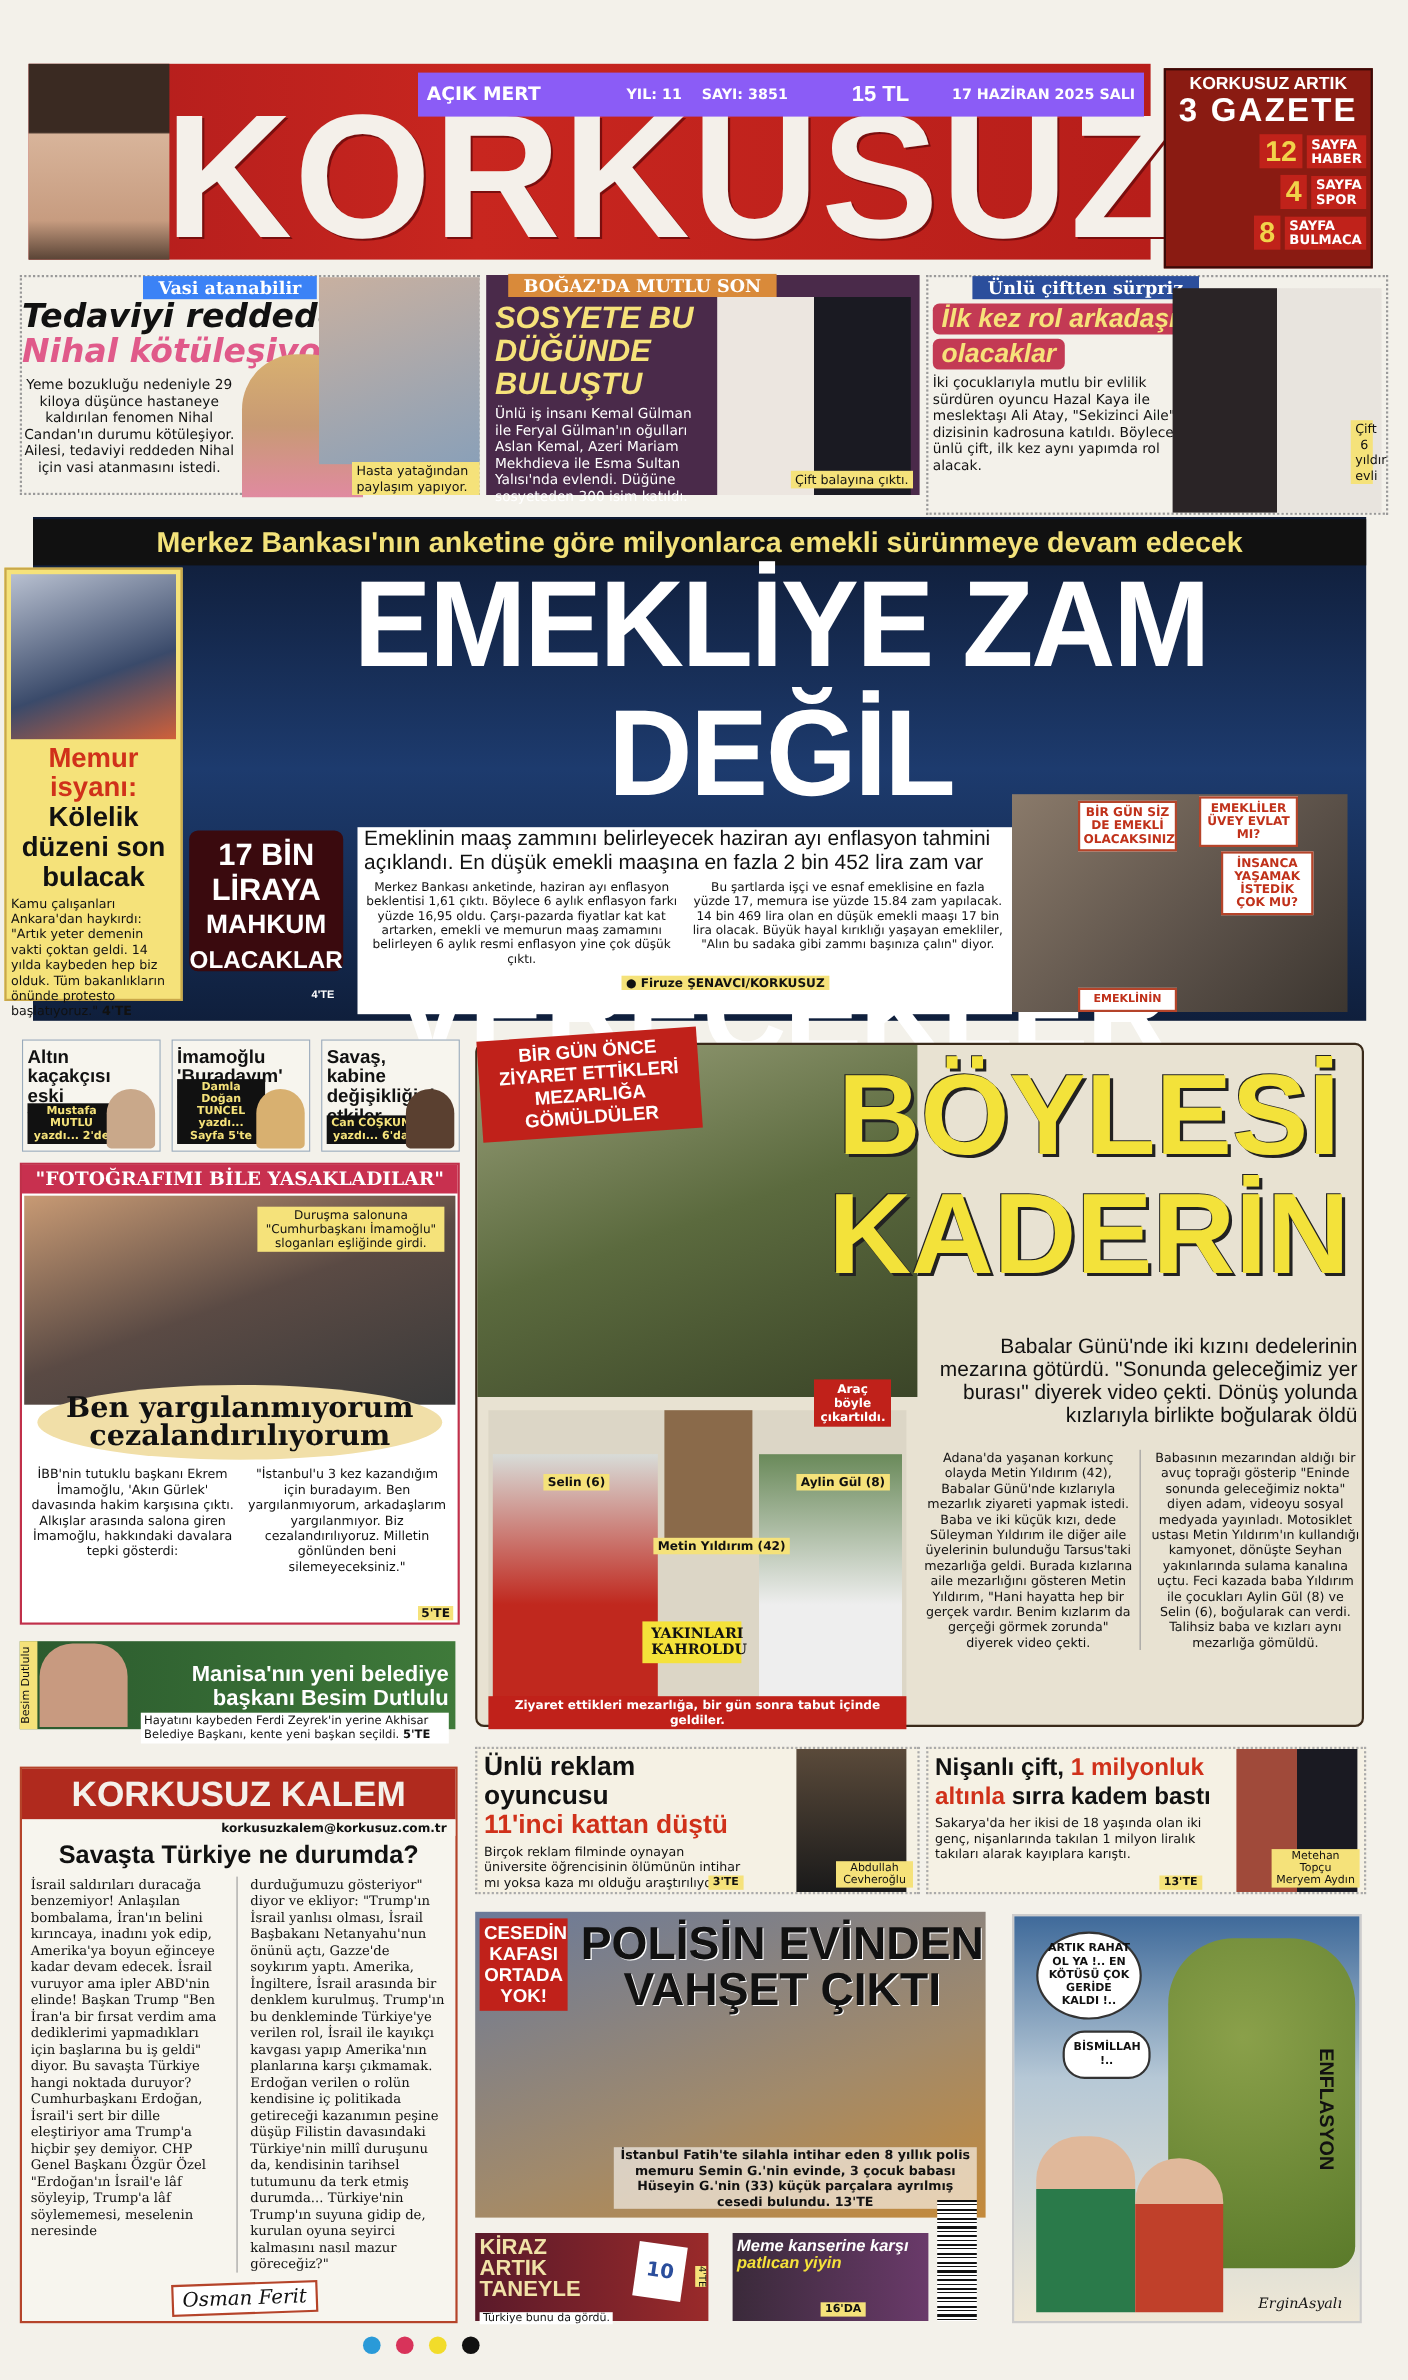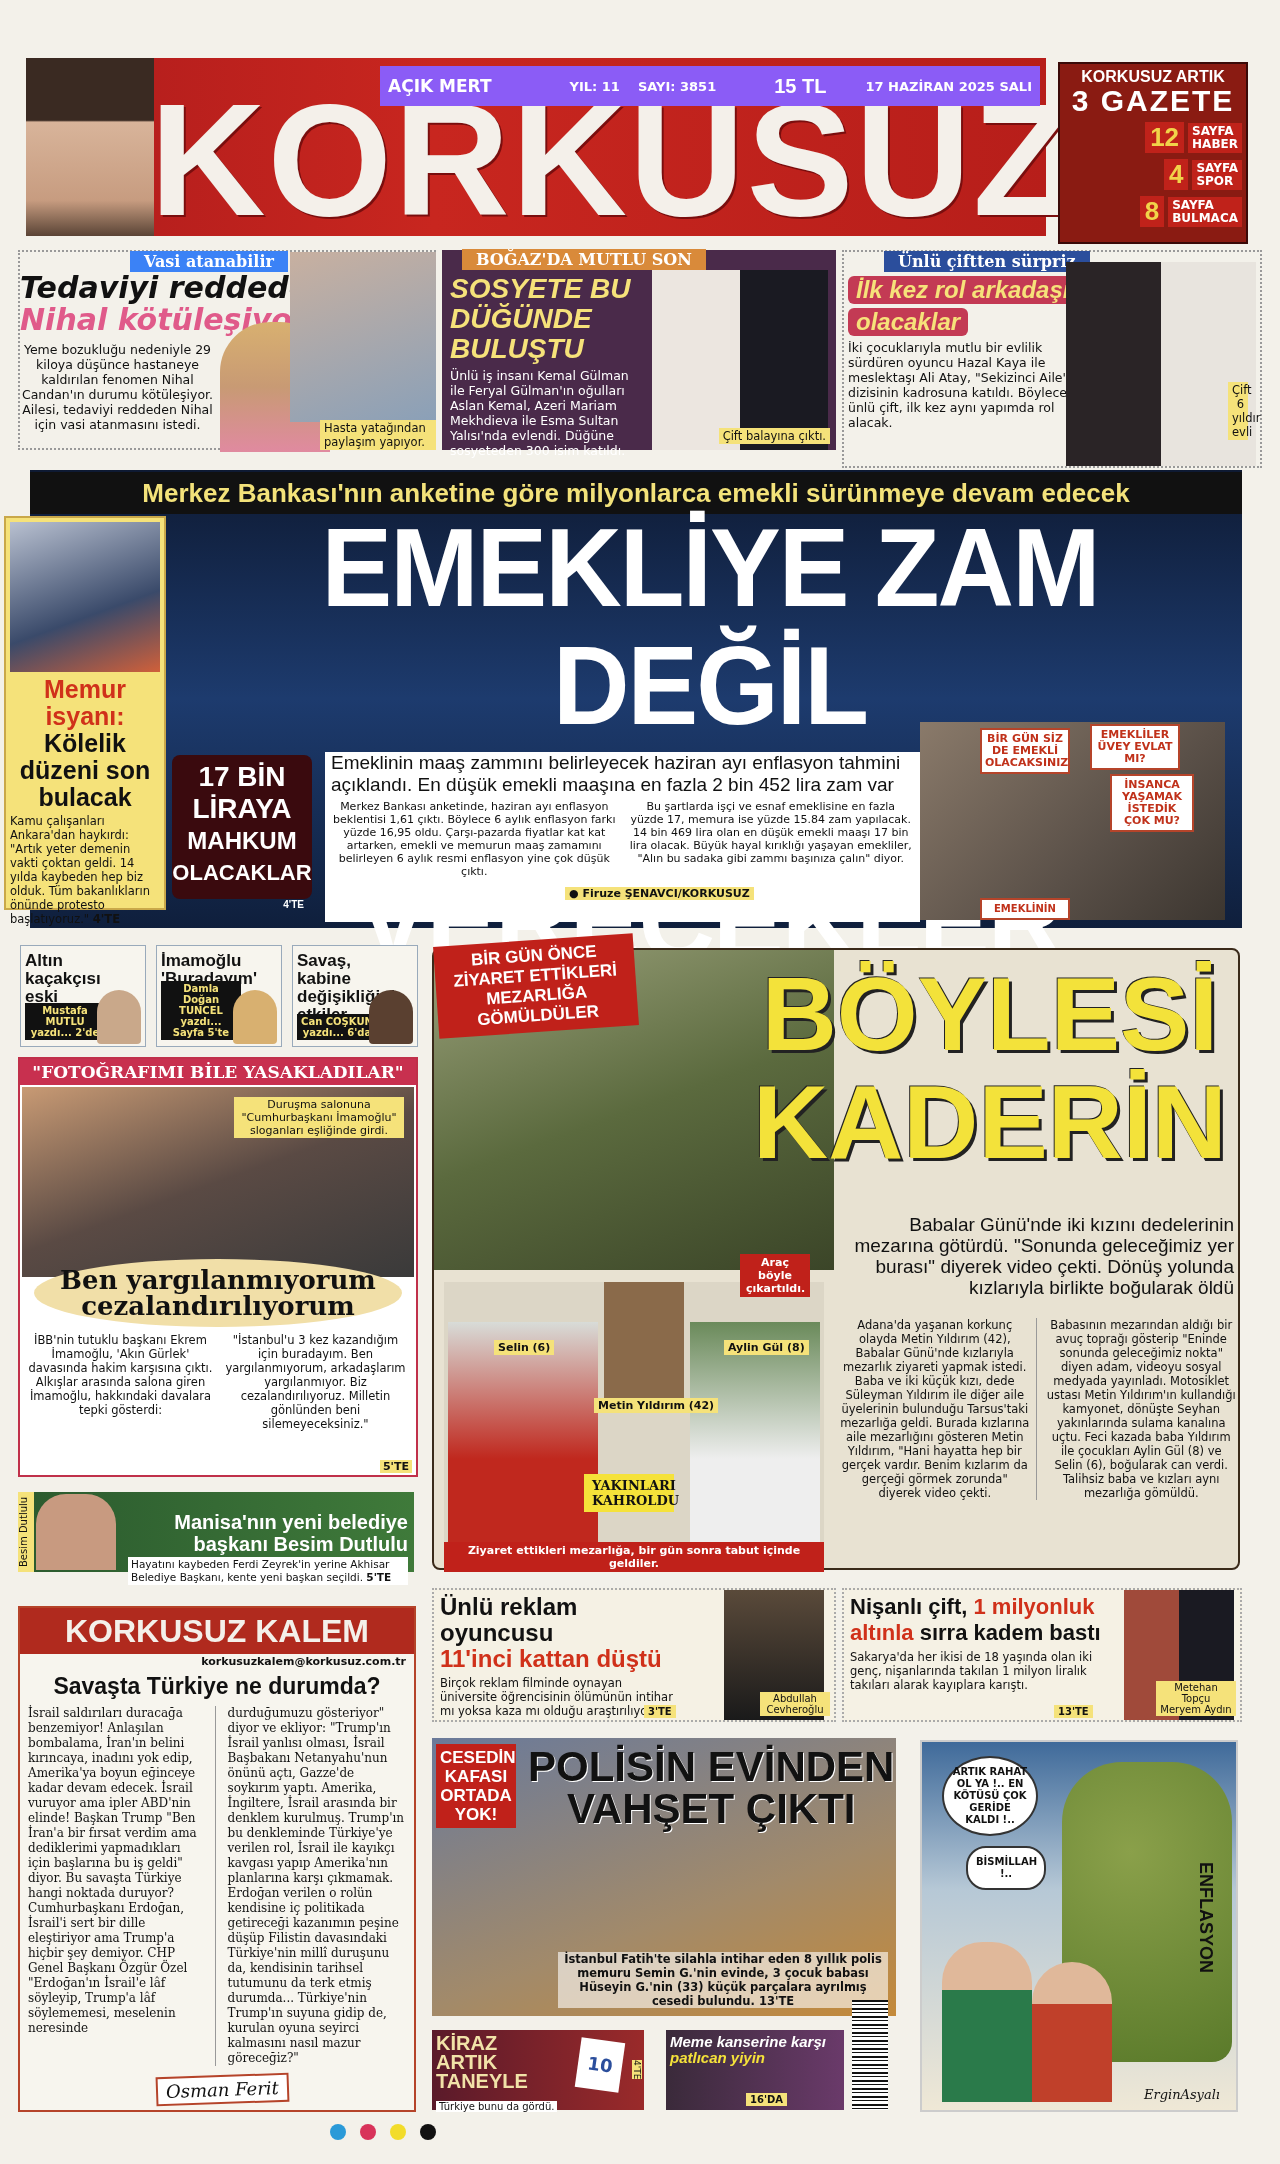--- a/index.html
+++ b/index.html
@@ -33,21 +33,21 @@
 #s3 .pinkbox{background:#c33a54;color:#f6e27a;font-style:italic;font-weight:900;font-size:24px;padding:0 8px;display:inline-block;border-radius:6px;font-family:"Liberation Sans",sans-serif}
 
 #lead{left:30px;top:470px;width:1212px;height:458px;background:linear-gradient(180deg,#0e1a33 0,#1d3b6e 50%,#0f1f3c 100%)}
 #leadkick{left:30px;top:472px;width:1212px;height:42px;background:#111;color:#f3e27a;font-size:26px;font-weight:bold;text-align:center;line-height:42px;font-family:"Liberation Sans",sans-serif}
 #headline{left:180px;top:520px;width:1060px;color:#fff;font-family:"Liberation Sans",sans-serif;font-weight:bold;font-size:106px;line-height:112px;text-align:center;letter-spacing:-2px;transform:scaleY(1.05)}
 #memur{left:4px;top:516px;width:162px;height:394px;background:#f5e27a;border:2px solid #c9a84a}
 #memur .ph{height:150px;margin:4px}
 #memur h3{font-family:"Liberation Sans",sans-serif;font-weight:bold;font-size:25px;line-height:27px;text-align:center}
 #memur .red{color:#d0311a}
 #memur p{font-size:11.5px;line-height:14px;text-align:left;padding:0 4px;margin-top:3px}
-#bin17{left:172px;top:755px;width:140px;height:144px;background:#3a0a0e;color:#fff;border-radius:8px;text-align:center;font-family:"Liberation Sans",sans-serif;font-weight:bold;font-size:28px;line-height:32px;padding-top:6px}
+#bin17{left:172px;top:755px;width:140px;height:128px;background:#3a0a0e;color:#fff;border-radius:8px;text-align:center;font-family:"Liberation Sans",sans-serif;font-weight:bold;font-size:28px;line-height:32px;padding-top:6px}
 #leadtext{left:325px;top:752px;width:595px;height:170px;background:#fff}
 #leadtext .deck{font-size:19px;line-height:22px;padding:0 6px;font-family:"Liberation Sans",sans-serif}
 #leadtext .cols{display:flex;gap:14px;font-size:11px;line-height:13px;padding:4px 8px;text-align:center}
 #leadphoto{left:920px;top:722px;width:305px;height:198px}
 .sign{position:absolute;background:#fff;border:2px solid #b5442a;color:#c0311a;font-weight:bold;font-size:11px;text-align:center;padding:3px;line-height:12px}
 
 .colbox{border:1px solid #9ab;background:#f7f5ee;height:102px;position:absolute;top:945px}
 .colbox h4{font-family:"Liberation Sans",sans-serif;font-weight:bold;font-size:17px;line-height:18px;padding:6px 4px 0}
 .colbox .by{position:absolute;left:4px;bottom:6px;background:#111;color:#f5e27a;font-size:10px;font-weight:bold;padding:2px 4px;line-height:11px;text-align:center}
 .face{position:absolute;right:4px;bottom:2px;width:44px;height:54px;border-radius:22px 22px 4px 4px;background:#c9a88a}

